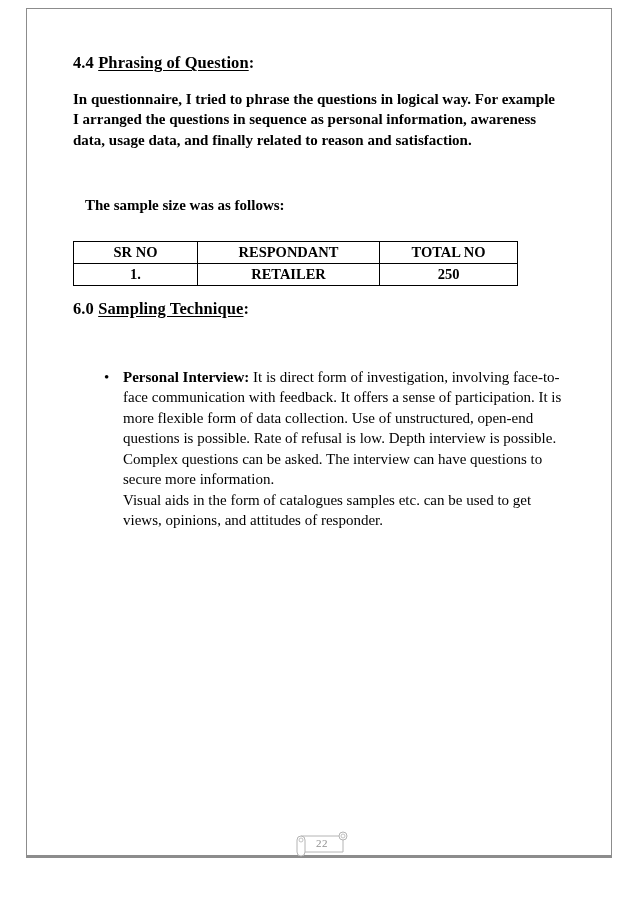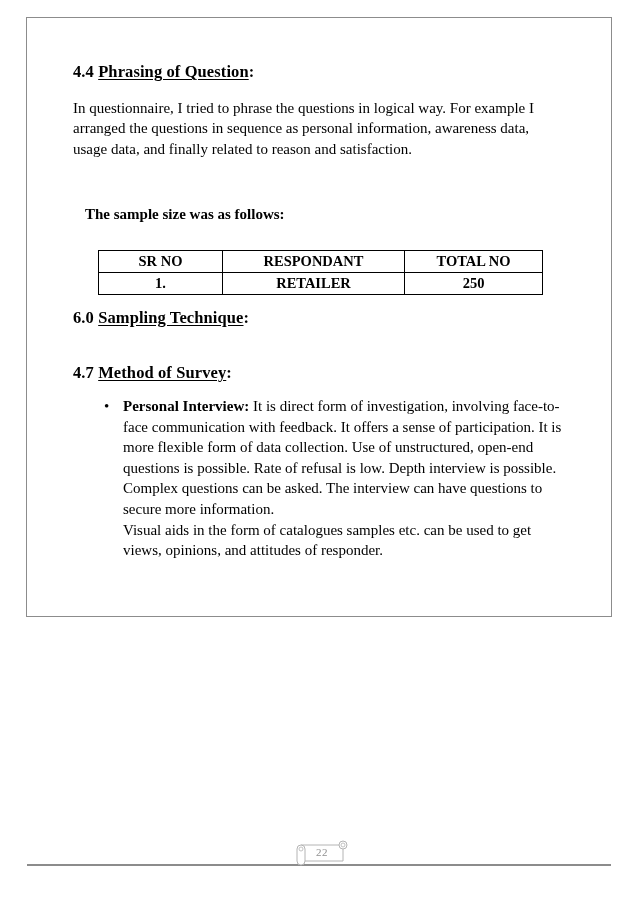--- a/index.html
+++ b/index.html
@@ -11,23 +11,23 @@
     width: 638px;
     height: 902px;
     position: relative;
     font-family: "Liberation Serif", serif;
     color: #000000;
     overflow: hidden;
   }
   .page-sheet {
     position: absolute;
     left: 26px;
-    top: 17px;
+    top: 8px;
     width: 586px;
-    height: 600px;
+    height: 850px;
     background: #ffffff;
     border: 1px solid #8c8c8c;
     box-sizing: border-box;
   }
   .page-body {
     position: absolute;
     left: 46px;
     top: 44px;
     width: 490px;
   }
@@ -42,36 +42,36 @@
   h2.section-heading .num { text-decoration: none; }
   h2.section-heading .u { text-decoration: underline; text-underline-offset: 1.5px; }
   h2.section-heading .colon { text-decoration: none; }
 
   p.body-para {
     font-size: 15px;
     line-height: 1.37;
     margin: 0;
     padding: 0;
     text-align: left;
+    font-weight: bold;
   }
   .sp-after-h { height: 15px; }
   .sp-para-to-h { height: 19px; }
   .gap-sm { height: 13px; }
 
   p.bold-lead {
     font-size: 15px;
     font-weight: bold;
     margin: 12px;
     line-height: 1.3;
   }
 
   table.sample-table {
     border-collapse: collapse;
     width: 444px;
-    margin-left: 25px;
     table-layout: fixed;
   }
   table.sample-table td {
     border: 1px solid #000000;
     text-align: center;
     font-size: 14.5px;
     font-weight: bold;
     padding: 1px 2px 2px 2px;
     line-height: 1.25;
     font-family: "Liberation Serif", serif;
@@ -178,24 +178,20 @@
     <div class="gap-sm"></div>
 
     <h2 class="section-heading">
       <span class="num">6.0</span>
       <span class="u">Sampling Technique</span><span class="colon">:</span>
     </h2>
     <div class="sp-after-h"></div>
 
     <div class="sp-para-to-h"></div>
 
-    <h2 class="section-heading">
-      <span class="num">4.7</span>
-      <span class="u">Method of Survey</span><span class="colon">:</span>
-    </h2>
     <div class="gap-sm"></div>
 
     <ul class="survey-list">
       <li>
         <span class="bullet-dot">•</span>
         <span class="lead-term">Personal Interview</span><span class="lead-colon">:</span><span> It is direct form of investigation, involving face-to-face communication with feedback. It offers a sense of participation. It is more flexible form of data collection. Use of unstructured, open-end questions is possible. Rate of refusal is low. Depth interview is possible.</span><span> Complex questions can be asked. The interview can have questions to secure more information.</span><br><span> Visual aids in the form of catalogues samples etc. can be used to get views, opinions, and attitudes of responder.</span>
       </li>
     </ul>
 
   </div>

